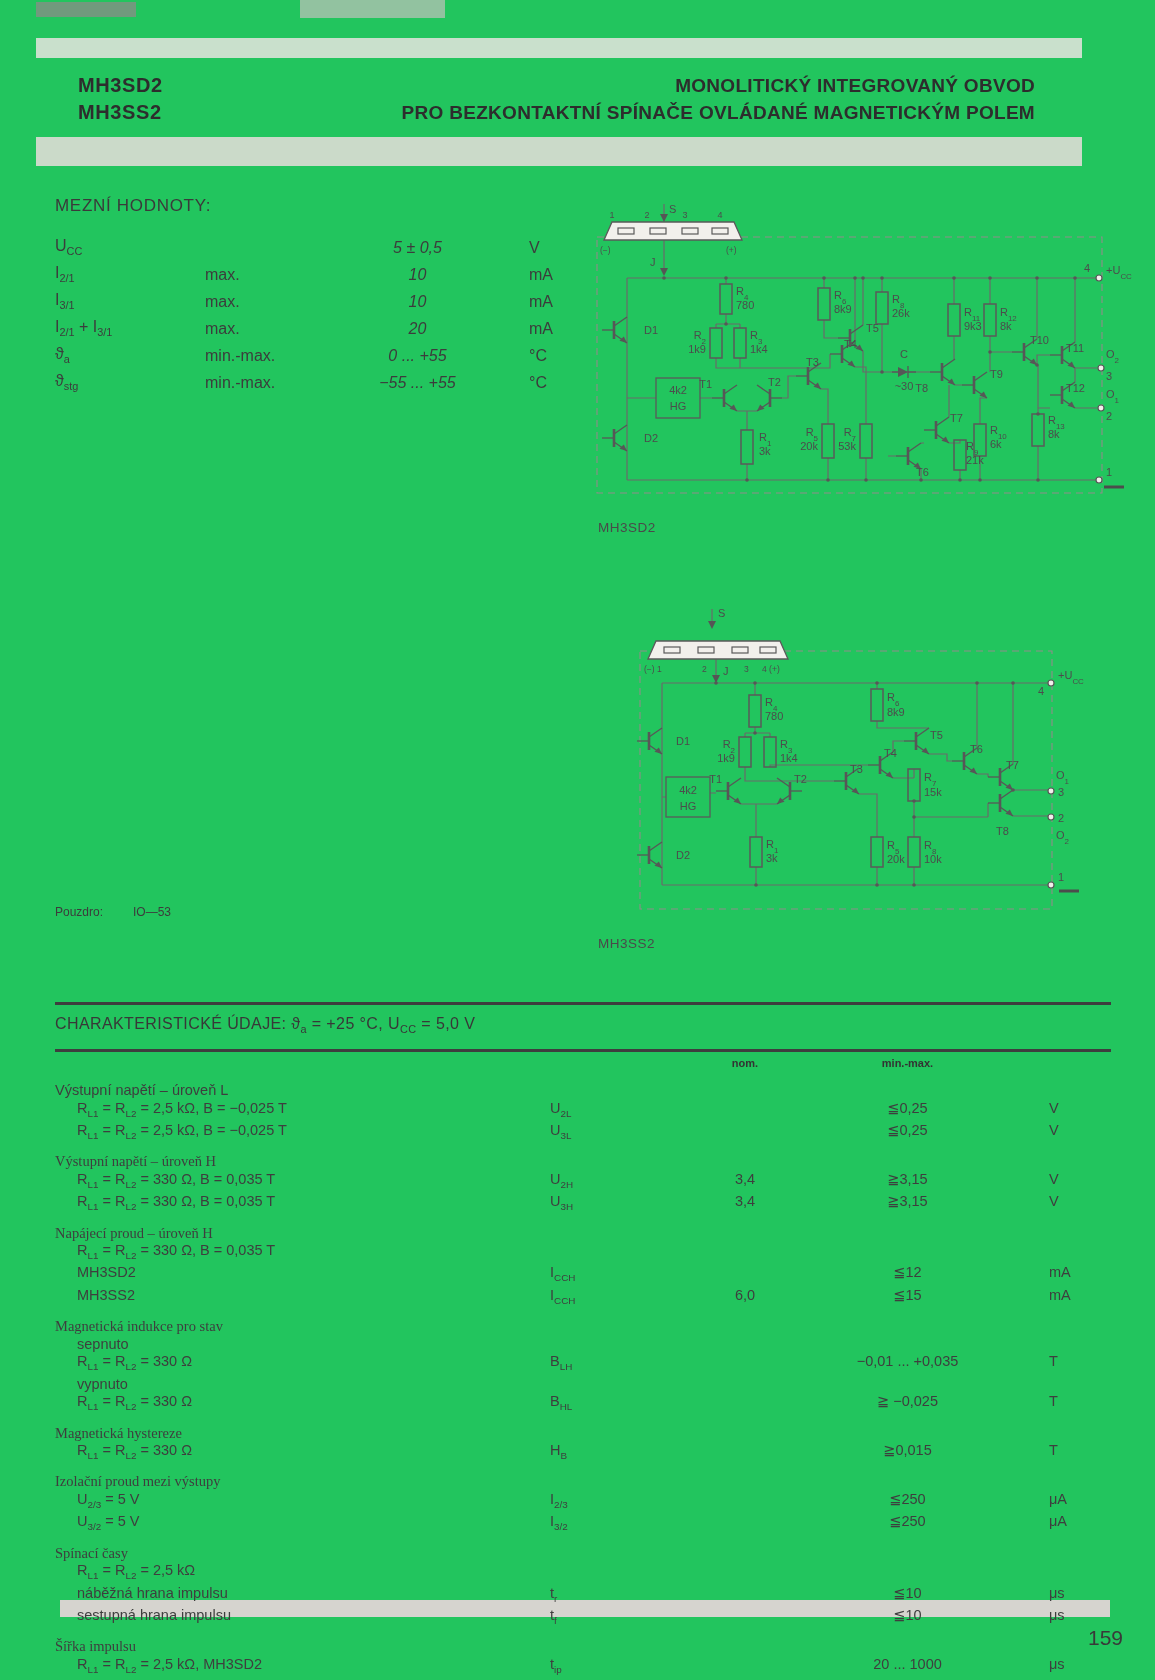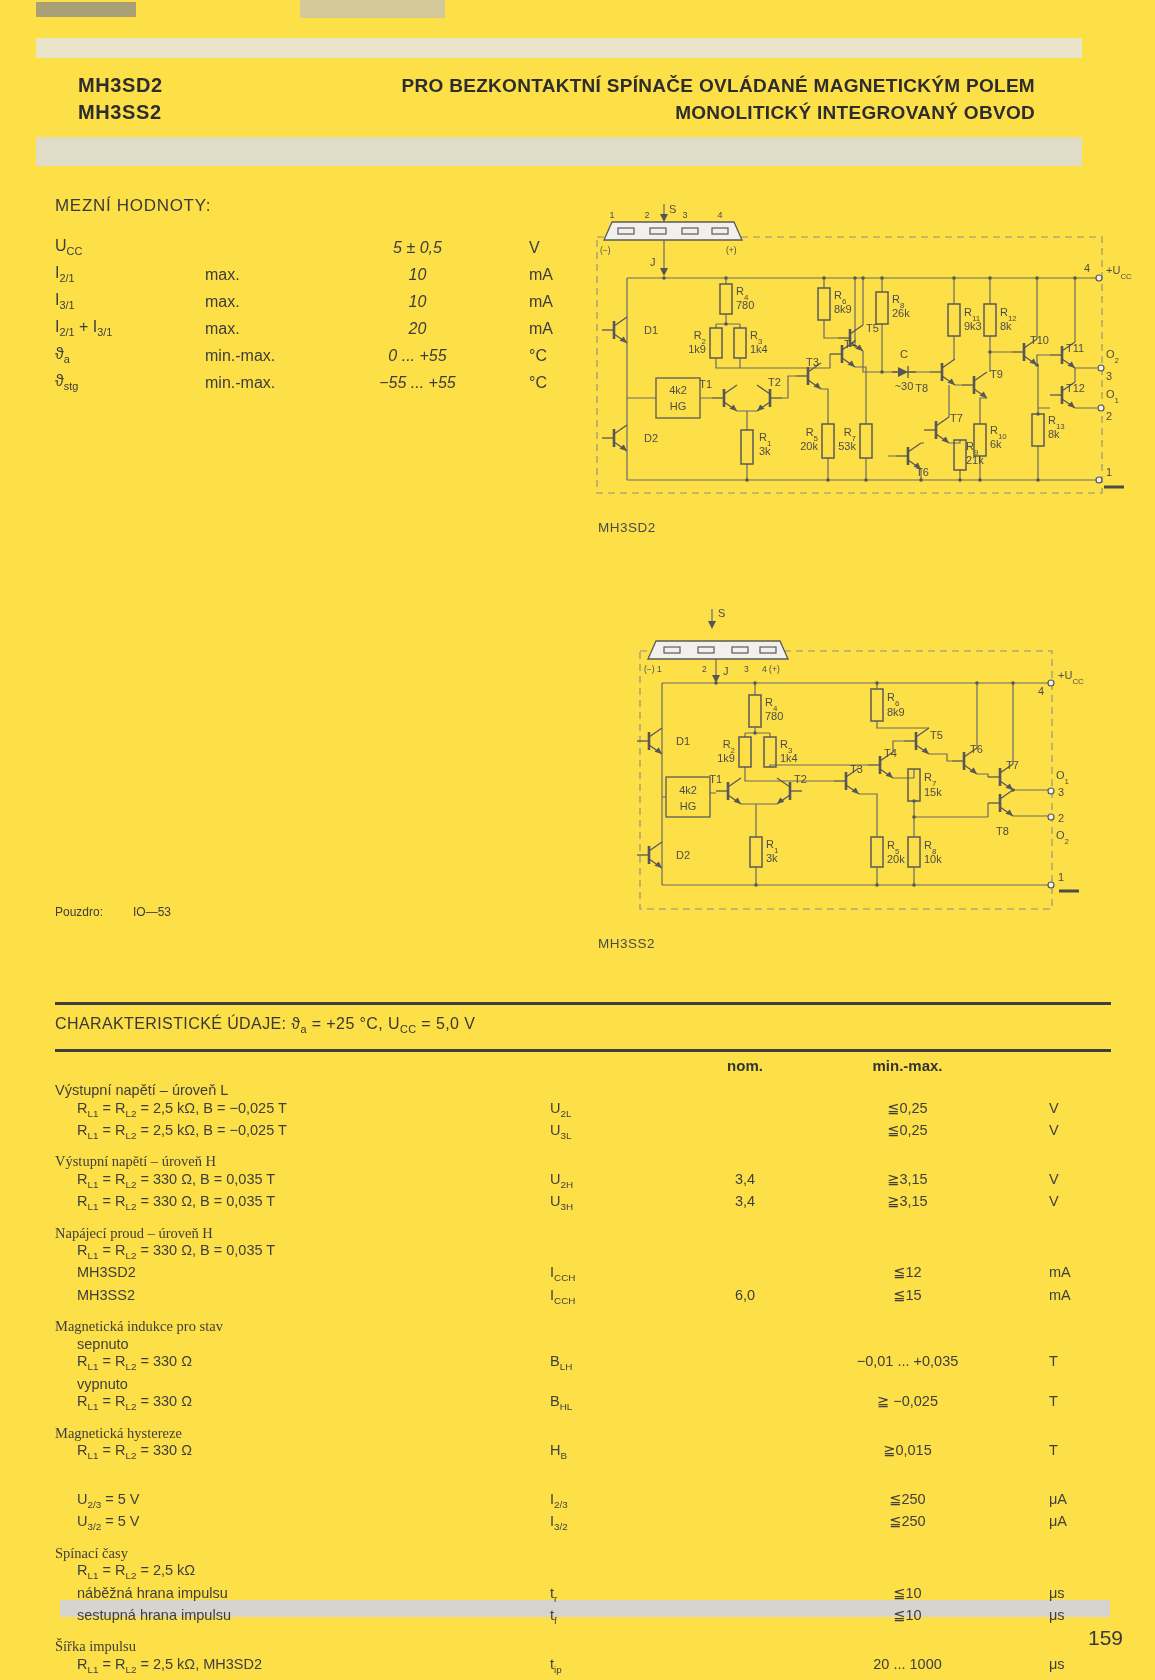--- a/index.html
+++ b/index.html
@@ -1,16 +1,16 @@
 <!DOCTYPE html>
 <html><head>
 <meta charset="utf-8">
 <style>
   html,body{margin:0;padding:0;background:#9b9995;}
-  .page{position:relative;width:1155px;height:1680px;background:#fde047;
+  .page{position:relative;width:1155px;height:1680px;background:#22c55e;
         font-family:"Liberation Sans",sans-serif;color:#3c3c3c;overflow:hidden;}
   .abs{position:absolute;}
   
   .art{position:absolute;pointer-events:none;}
   
   .hdr-nums{left:78px;top:72px;font-size:20px;font-weight:bold;line-height:27px;color:#2d2d2d;letter-spacing:.6px;}
   .hdr-title{right:120px;top:72px;text-align:right;font-size:19px;font-weight:bold;line-height:27px;color:#2d2d2d;letter-spacing:.3px;}
   
   .limits{left:55px;top:196px;width:540px;}
   .lim-head{font-size:17px;letter-spacing:.7px;margin:0 0 18px 0;color:#3a3a3a;}
@@ -20,21 +20,21 @@
   sub{font-size:68%;}
   
   .pouzdro{left:55px;top:905px;font-size:12px;}
   .pouzdro span{margin-right:30px;}
   
   .caption{font-size:13.5px;color:#4a4a4a;letter-spacing:.5px;}
   
   .rule{left:55px;width:1056px;height:3px;background:#3e3e3e;}
   .char-head{left:55px;top:1015px;font-size:16px;letter-spacing:.4px;color:#383838;}
   .char-cols{left:55px;top:1057px;width:1056px;display:grid;grid-template-columns:495px 140px 110px 215px 1fr;
-             font-weight:bold;font-size:15px;color:#333;}
+             font-weight:bold;font-size:11px;color:#333;}
   .char-cols .nomh{text-align:center;}
   .char-cols .mmh{text-align:center;}
   .char-table{left:55px;top:1082px;width:1056px;font-size:14.5px;color:#3e3e3e;}
   .crow{display:grid;grid-template-columns:495px 140px 110px 215px 1fr;line-height:17.5px;min-height:17.5px;}
   .crow.sec{margin-top:9px;font-family:Liberation Serif, serif;}
   .crow .cond{padding-left:22px;}
   .crow.sec .cond{padding-left:0;}
   .nomc{text-align:center;}
   .mmc{text-align:center;}
   .unitc{padding-left:34px;}
@@ -63,22 +63,22 @@
   <div class="art" style="left:300px;top:0;width:145px;height:18px;background:#c2c0bc;opacity:.7;"></div>
   <div class="art" style="left:36px;top:38px;width:1046px;height:20px;background:#e6e4df;opacity:.85;"></div>
   <div class="art" style="left:36px;top:137px;width:1046px;height:29px;background:#dedbd5;opacity:.9;"></div>
   <div class="art" style="left:60px;top:1600px;width:1050px;height:17px;background:#d6d4cf;"></div>
 
   <div class="abs hdr-nums">
     <div>MH3SD2</div>
     <div>MH3SS2</div>
   </div>
   <div class="abs hdr-title">
+    <div>MONOLITICKÝ INTEGROVANÝ OBVOD</div>
     <div>PRO BEZKONTAKTNÍ SPÍNAČE OVLÁDANÉ MAGNETICKÝM POLEM</div>
-    <div>MONOLITICKÝ INTEGROVANÝ OBVOD</div>
   </div>
 
   <div class="abs limits">
     <div class="lim-head">MEZNÍ HODNOTY:</div>
     <div class="lim-row">
         <div>U<sub>CC</sub></div>
         <div></div>
         <div class="lim-val">5 ± 0,5</div>
         <div class="lim-unit">V</div>
       </div>
@@ -519,20 +519,21 @@
         <div class="unitc"></div>
       </div>
     <div class="crow">
         <div class="cond">R<sub>L1</sub> = R<sub>L2</sub> = 330 Ω</div>
         <div>H<sub>B</sub></div>
         <div class="nomc"></div>
         <div class="mmc">≧0,015</div>
         <div class="unitc">T</div>
       </div>
     <div class="crow sec">
+        <div class="cond">Izolační proud mezi výstupy</div>
         <div></div>
         <div class="nomc"></div>
         <div class="mmc"></div>
         <div class="unitc"></div>
       </div>
     <div class="crow">
         <div class="cond">U<sub>2/3</sub> = 5 V</div>
         <div>I<sub>2/3</sub></div>
         <div class="nomc"></div>
         <div class="mmc">≦250</div>

